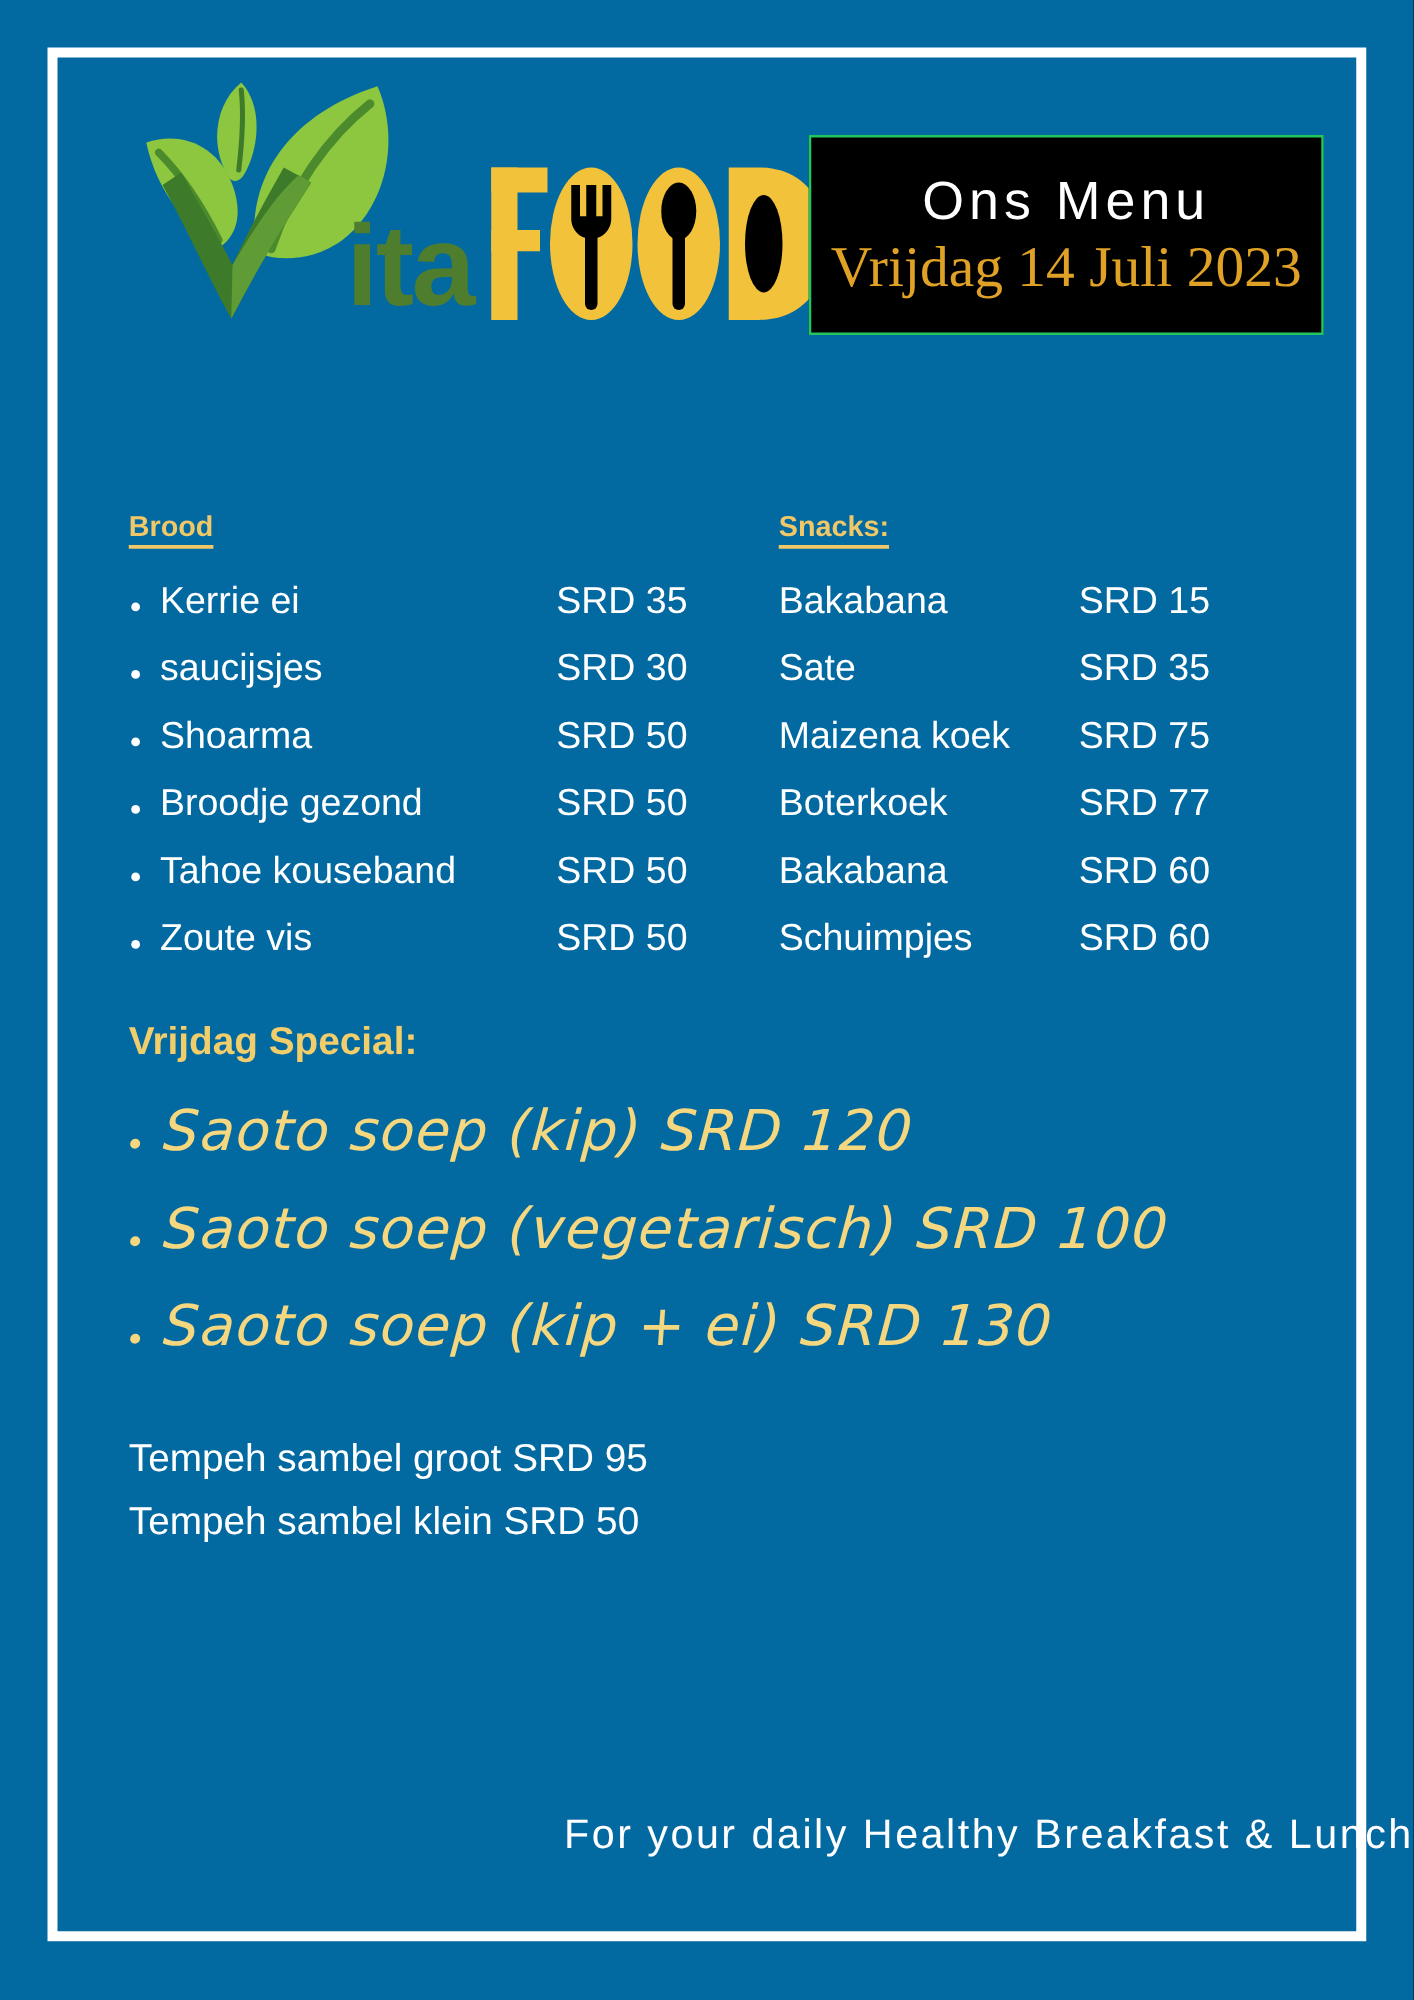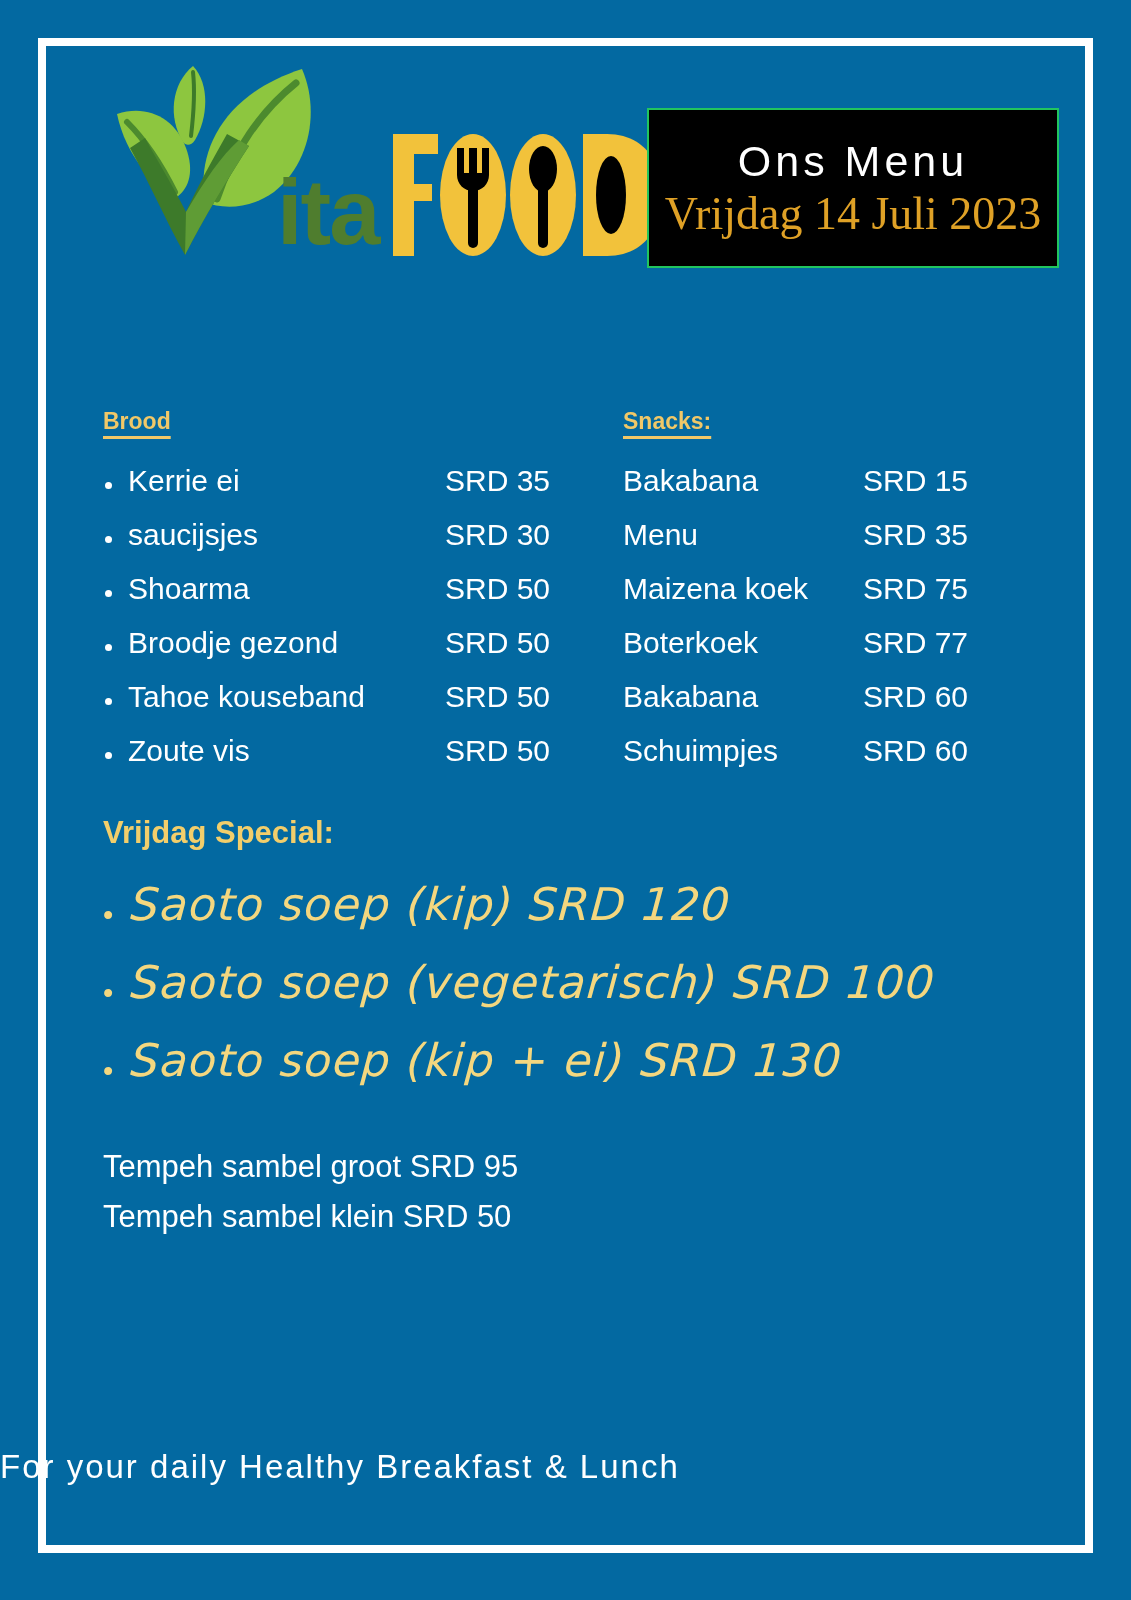--- a/index.html
+++ b/index.html
@@ -64,21 +64,21 @@
     width:8px; height:8px; background:#F4D77F; border-radius:50%;
     align-self:flex-end; margin-bottom:12px; flex:0 0 auto;
   }
 
   
   #extras-section { position:absolute; left:103px; top:1142px; }
   .extra-line { color:#ffffff; font-size:31px; line-height:50px; }
 
   
   .footer {
-    position:absolute; left:0; width:1131px; top:1448px; text-align:left;
+    position:absolute; left:0; width:1131px; top:1448px; text-align:right;
     color:#ffffff; font-size:33px; letter-spacing:2px; font-weight:400;
   }
 </style>
 </head>
 <body>
 
 <div class="page">
   <div class="frame"></div>
 
   <svg class="logo" viewBox="0 0 550 215" aria-hidden="true">
@@ -167,21 +167,21 @@
   </div>
 
   <div class="col" id="snacks-section">
     <div class="section-heading">Snacks:</div>
     <div class="rows">
       <div class="row">
         <span class="name">Bakabana</span>
         <span class="price">SRD 15</span>
       </div>
       <div class="row">
-        <span class="name">Menu</span>
+        <span class="name">Sate</span>
         <span class="price">SRD 35</span>
       </div>
       <div class="row">
         <span class="name">Maizena koek</span>
         <span class="price">SRD 75</span>
       </div>
       <div class="row">
         <span class="name">Boterkoek</span>
         <span class="price">SRD 77</span>
       </div>

